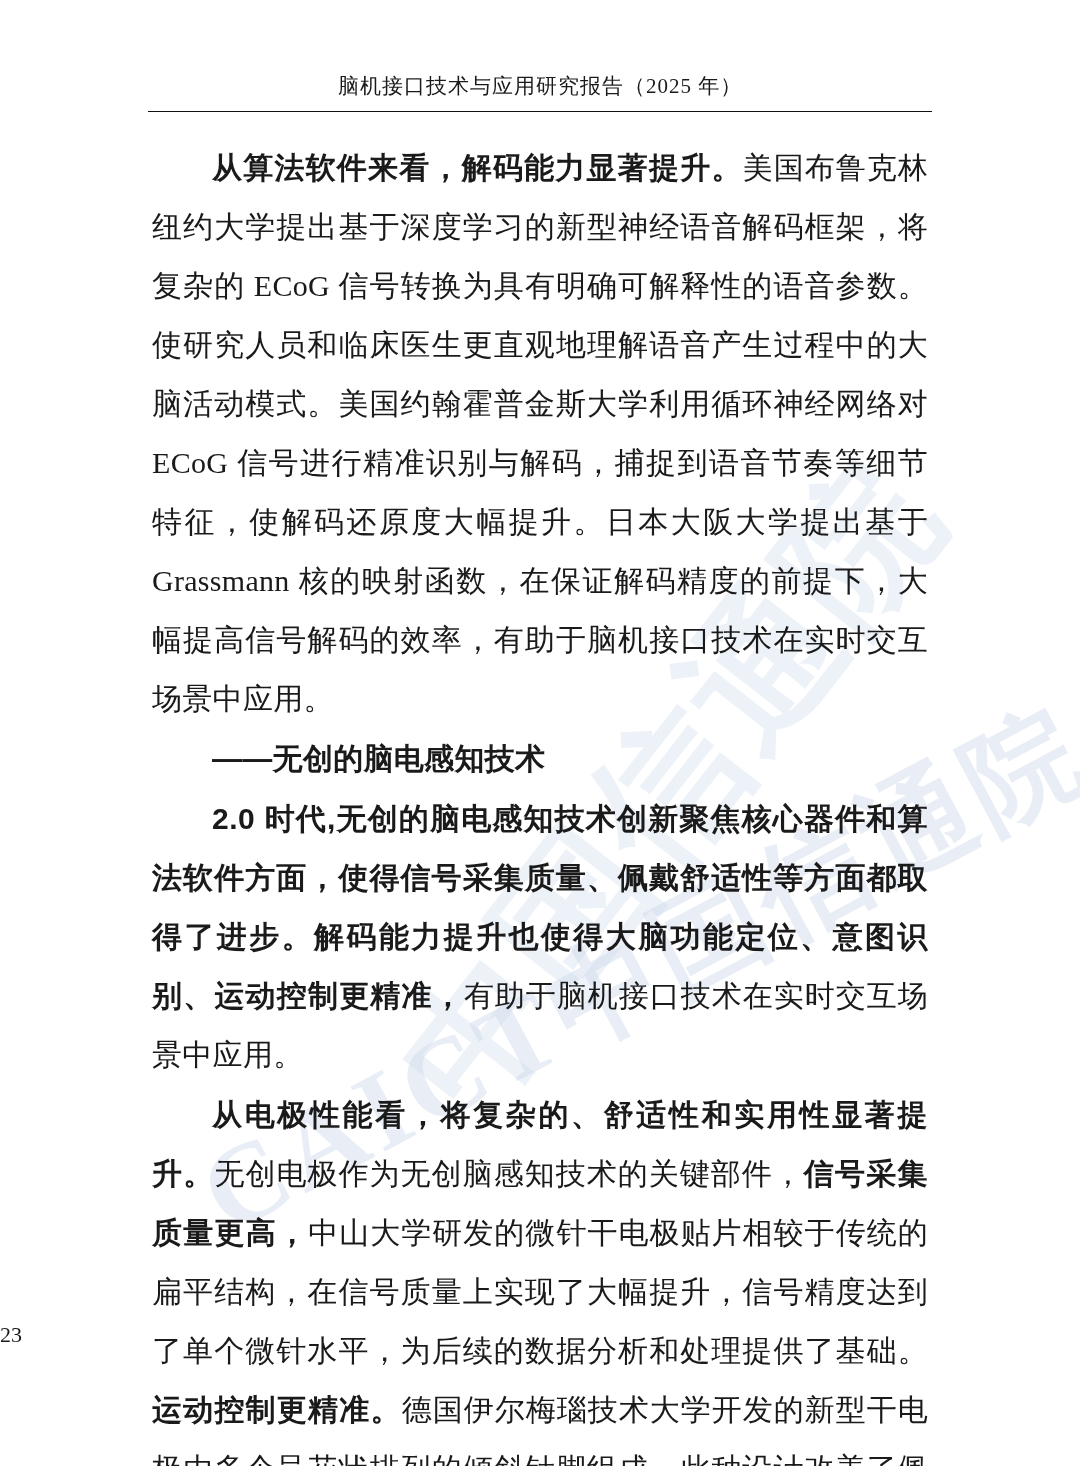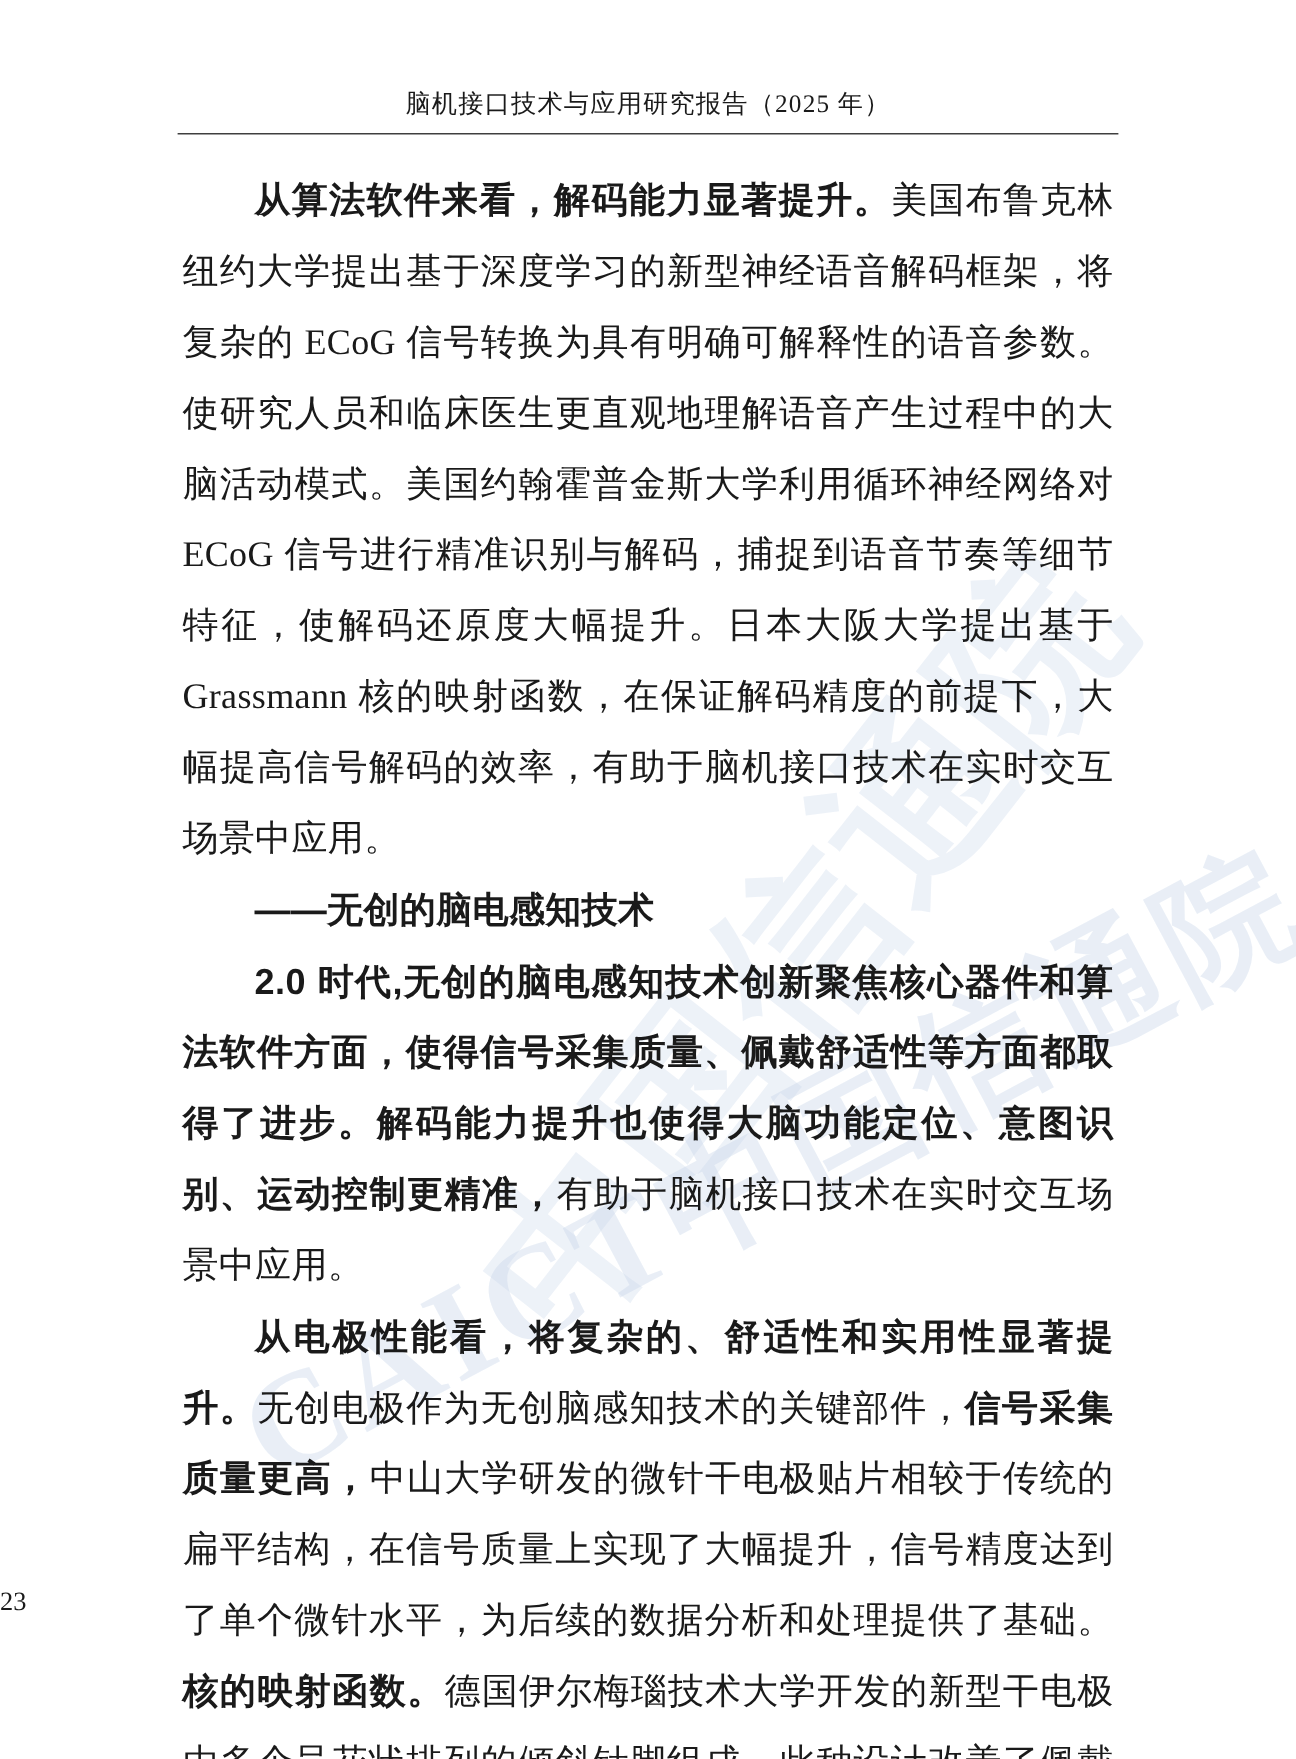--- a/index.html
+++ b/index.html
@@ -146,21 +146,21 @@
 
       <p class="para">
         <span class="heading-dash">——无创的脑电感知技术</span>
       </p>
 
       <p class="para">
         <span class="b">2.0 时代,无创的脑电感知技术创新聚焦核心器件和算法软件方面，使得信号采集质量、佩戴舒适性等方面都取得了进步。解码能力提升也使得大脑功能定位、意图识别、运动控制更精准，</span><span>有助于脑机接口技术在实时交互场景中应用。</span>
       </p>
 
       <p class="para">
-        <span class="b">从电极性能看，将复杂的、舒适性和实用性显著提升。</span><span>无创电极作为无创脑感知技术的关键部件，<span class="b">信号采集质量更高，</span>中山大学研发的微针干电极贴片相较于传统的扁平结构，在信号质量上实现了大幅提升，信号精度达到了单个微针水平，为后续的数据分析和处理提供了基础。<span class="b">核的映射函数。</span>德国伊尔梅瑙技术大学开发的新型干电极由多个呈花状排列的倾斜针脚组成，此种设计改善了佩戴者在坐姿和仰卧姿势下的舒适度。利于长期卧床人群的长时程舒适佩戴，可连续监测脑电信号，为临床诊断和治疗提供数据支持。</span>
+        <span class="b">从电极性能看，将复杂的、舒适性和实用性显著提升。</span><span>无创电极作为无创脑感知技术的关键部件，<span class="b">信号采集质量更高，</span>中山大学研发的微针干电极贴片相较于传统的扁平结构，在信号质量上实现了大幅提升，信号精度达到了单个微针水平，为后续的数据分析和处理提供了基础。<span class="b">运动控制更精准。</span>德国伊尔梅瑙技术大学开发的新型干电极由多个呈花状排列的倾斜针脚组成，此种设计改善了佩戴者在坐姿和仰卧姿势下的舒适度。利于长期卧床人群的长时程舒适佩戴，可连续监测脑电信号，为临床诊断和治疗提供数据支持。</span>
       </p>
 
     </div>
   </div>
 
   <div class="page-number">23</div>
 
 </div>
 
 </body></html>

